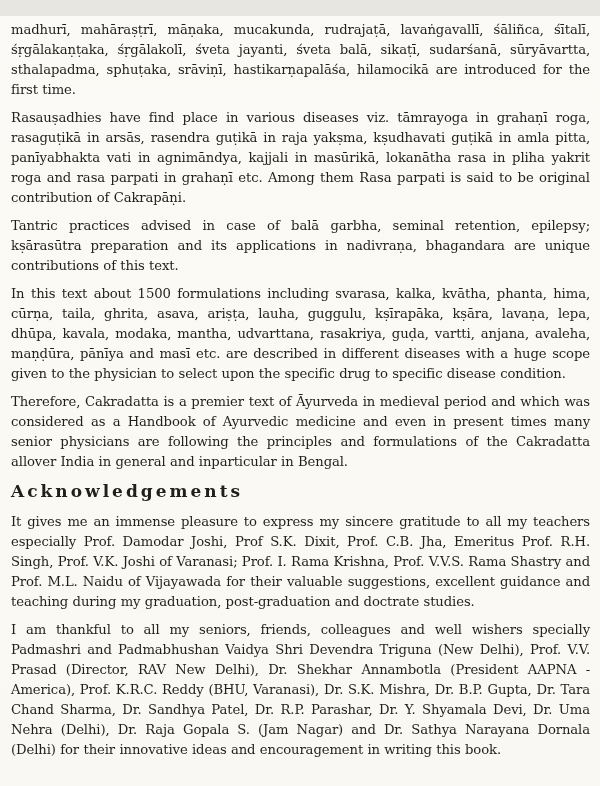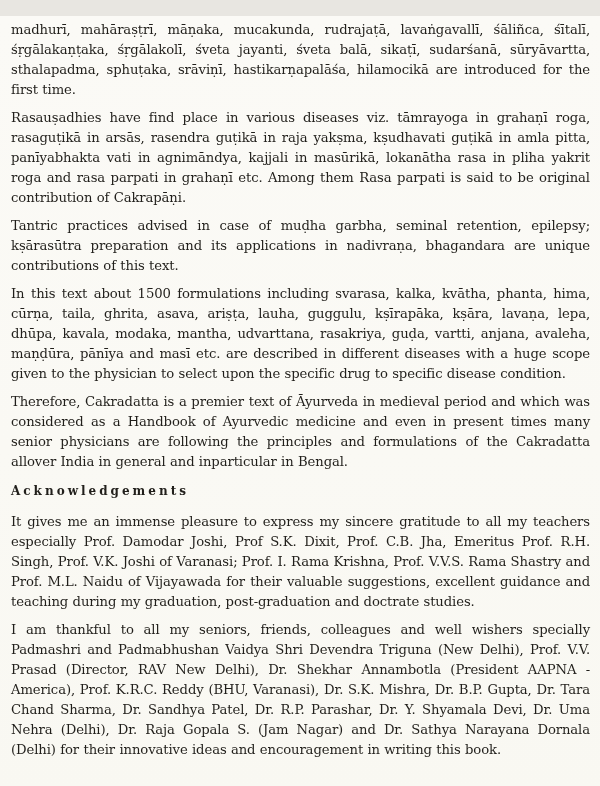--- a/index.html
+++ b/index.html
@@ -23,38 +23,38 @@
     overflow: hidden;
     
     background-image: linear-gradient(180deg, #fbfaf6 0%, #faf9f4 55%, #f9f8f2 100%);
   }
   .page p {
     margin: 0 0 8px 0;
     word-spacing: 0.02em;
     letter-spacing: -0.1px;
   }
   .ack-heading {
-    font-size: 12px;
+    font-size: 17px;
     font-weight: 600;
     letter-spacing: 3px;
     text-align: left;
     margin: 3px 0 10px 0;
     line-height: 22px;
   }
 </style>
 </head>
 <body>
 
 <div class="page">
 
   <p>madhurī, mahāraṣṭrī, māṇaka, mucakunda, rudrajaṭā, lavaṅgavallī, śāliñca, śītalī, śṛgālakaṇṭaka, śṛgālakolī, śveta jayanti, śveta balā, sikaṭī, sudarśanā, sūryāvartta, sthalapadma, sphuṭaka, srāviṇī, hastikarṇapalāśa, hilamocikā are introduced for the first time.</p>
 
   <p>Rasauṣadhies have find place in various diseases viz. tāmrayoga in grahaṇī roga, rasaguṭikā in arsās, rasendra guṭikā in raja yakṣma, kṣudhavati guṭikā in amla pitta, panīyabhakta vati in agnimāndya, kajjali in masūrikā, lokanātha rasa in pliha yakrit roga and rasa parpati in grahaṇī etc. Among them Rasa parpati is said to be original contribution of Cakrapāṇi.</p>
 
-  <p>Tantric practices advised in case of muḍha garbha, seminal retention, epilepsy; kṣārasūtra preparation and its applications in nadivraṇa, bhagandara are unique contributions of this text.</p>
+  <p>Tantric practices advised in case of balā garbha, seminal retention, epilepsy; kṣārasūtra preparation and its applications in nadivraṇa, bhagandara are unique contributions of this text.</p>
 
   <p>In this text about 1500 formulations including svarasa, kalka, kvātha, phanta, hima, cūrṇa, taila, ghrita, asava, ariṣṭa, lauha, guggulu, kṣīrapāka, kṣāra, lavaṇa, lepa, dhūpa, kavala, modaka, mantha, udvarttana, rasakriya, guḍa, vartti, anjana, avaleha, maṇḍūra, pānīya and masī etc. are described in different diseases with a huge scope given to the physician to select upon the specific drug to specific disease condition.</p>
 
   <p>Therefore, Cakradatta is a premier text of Āyurveda in medieval period and which was considered as a Handbook of Ayurvedic medicine and even in present times many senior physicians are following the principles and formulations of the Cakradatta allover India in general and inparticular in Bengal.</p>
 
   <h2 class="ack-heading">Acknowledgements</h2>
 
 
   <p>It gives me an immense pleasure to express my sincere gratitude to all my teachers especially Prof. Damodar Joshi, Prof S.K. Dixit, Prof. C.B. Jha, Emeritus Prof. R.H. Singh, Prof. V.K. Joshi of Varanasi; Prof. I. Rama Krishna, Prof. V.V.S. Rama Shastry and Prof. M.L. Naidu of Vijayawada for their valuable suggestions, excellent guidance and teaching during my graduation, post-graduation and doctrate studies.</p>
 

